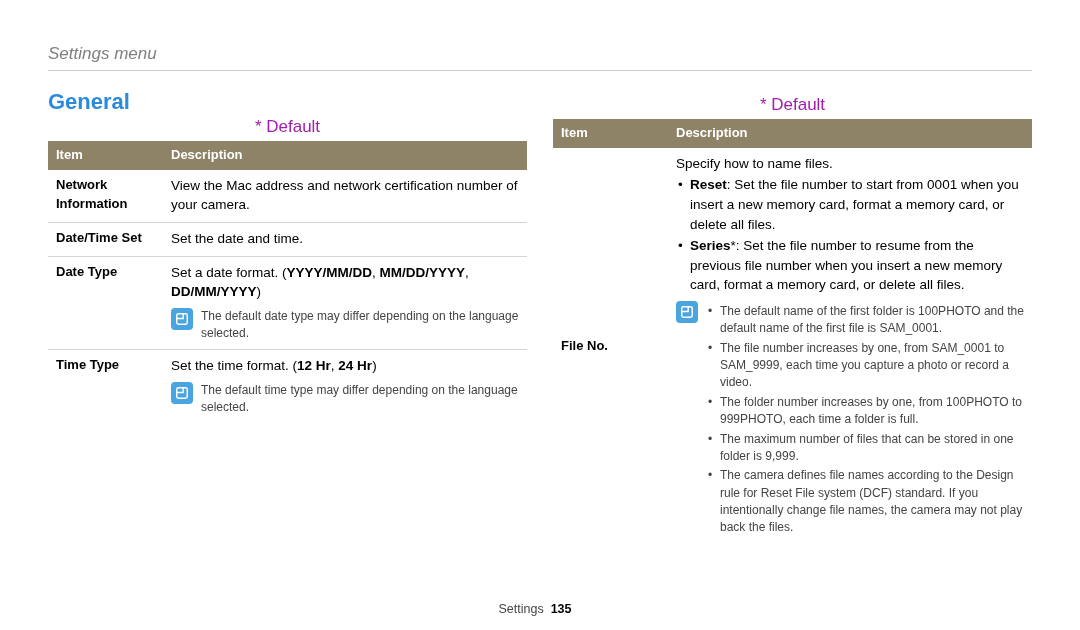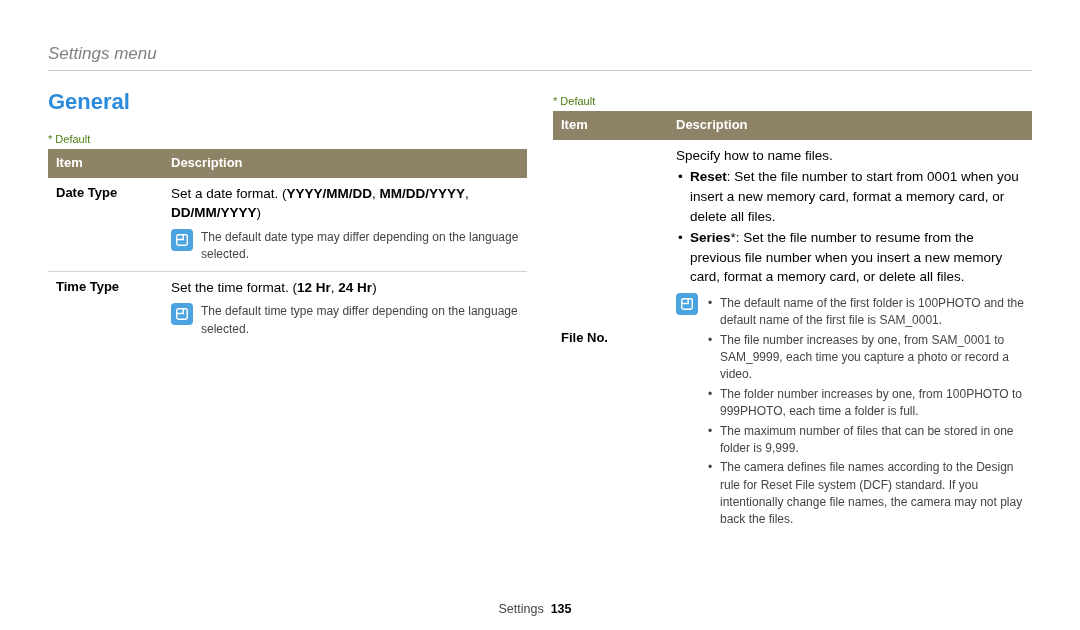--- a/index.html
+++ b/index.html
@@ -6,22 +6,22 @@
   body {
     font-family: -apple-system, "Segoe UI", "Helvetica Neue", Arial, sans-serif;
     width:1080px; height:630px; background:#fff; color:#000;
     position:relative;
     padding:44px 48px 0 48px;
   }
   .breadcrumb { color:#7f7f7f; font-size:17px; font-style:italic; font-weight:300;}
   .rule { border:none; border-top:1px solid #ccc; margin:6px 0 18px 0;}
   .columns { display:flex; gap:26px; }
   .col { flex:1 1 0; }
-  .section-title { color:#2a8bdc; font-size:22px; font-weight:700; margin-bottom:18px;}
-  .default-note { text-align:left; font-size:11px; color:#4d7c0f; margin-bottom:4px;}
+  .section-title { color:#2a8bdc; font-size:22px; font-weight:700; margin-bottom:2px;}
+  .default-note { text-align:center; font-size:17px; color:#a21caf; margin-bottom:4px;}
   table.settings {
     width:100%; border-collapse:collapse; font-size:13.5px; line-height:1.45;
   }
   table.settings thead th {
     background:#8f8367; color:#fff; font-weight:600; text-align:left;
     padding:5px 8px; font-size:13px;
   }
   table.settings thead th:first-child { width:115px;margin-top:32px;}
   table.settings tbody td {
     padding:6px 8px 7px 8px; vertical-align:top;
@@ -62,20 +62,32 @@
     <div class="section-title">General</div>
     <div class="default-note">* Default</div>
     <table class="settings">
       <thead>
         <tr>
           <th>Item</th>
           <th>Description</th>
         </tr>
       </thead>
       <tbody id="left-body">
+          <tr>
+            <td class="item">Network Information</td>
+            <td class="desc">
+              <div>View the Mac address and network certification number of your camera.</div>
+            </td>
+          </tr>
+          <tr>
+            <td class="item">Date/Time Set</td>
+            <td class="desc">
+              <div>Set the date and time.</div>
+            </td>
+          </tr>
           <tr>
             <td class="item">Date Type</td>
             <td class="desc">
               <div>Set a date format. (<b>YYYY/MM/DD</b>, <b>MM/DD/YYYY</b>, <b>DD/MM/YYYY</b>)</div>
               <div class="note-box">
                 <div class="note-icon">
                   <svg viewBox="0 0 24 24" fill="none" stroke="#fff" stroke-width="2.5">
                     <rect x="3" y="3" width="18" height="18" rx="3"></rect>
                     <path d="M14 3 L14 11 L3 11"></path>
                   </svg>

